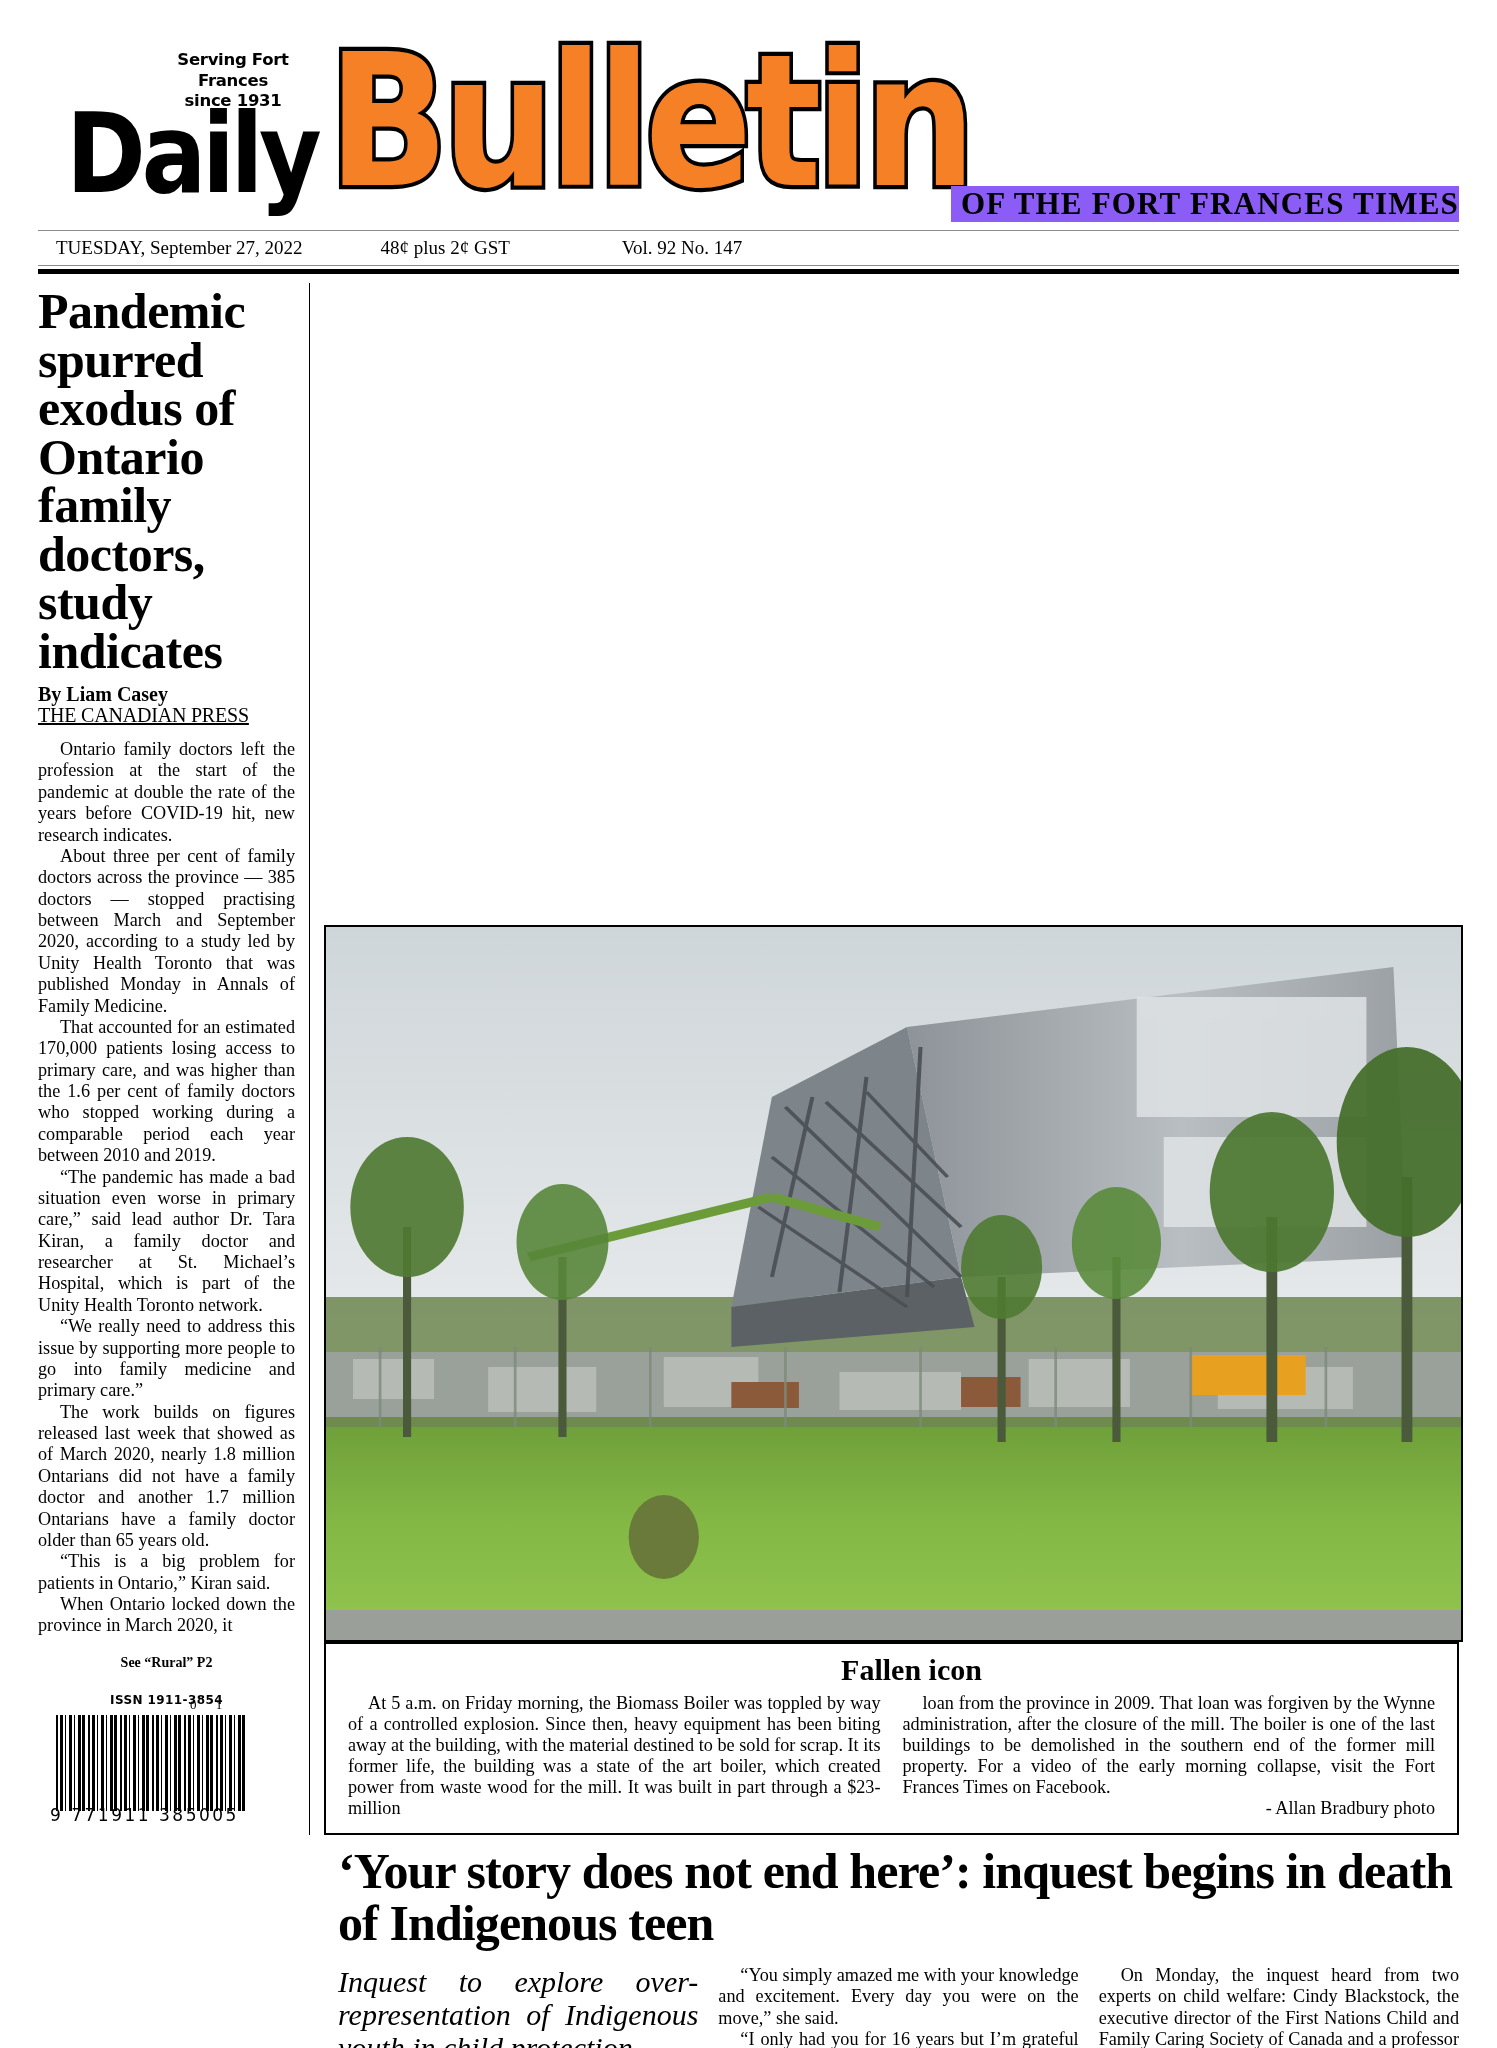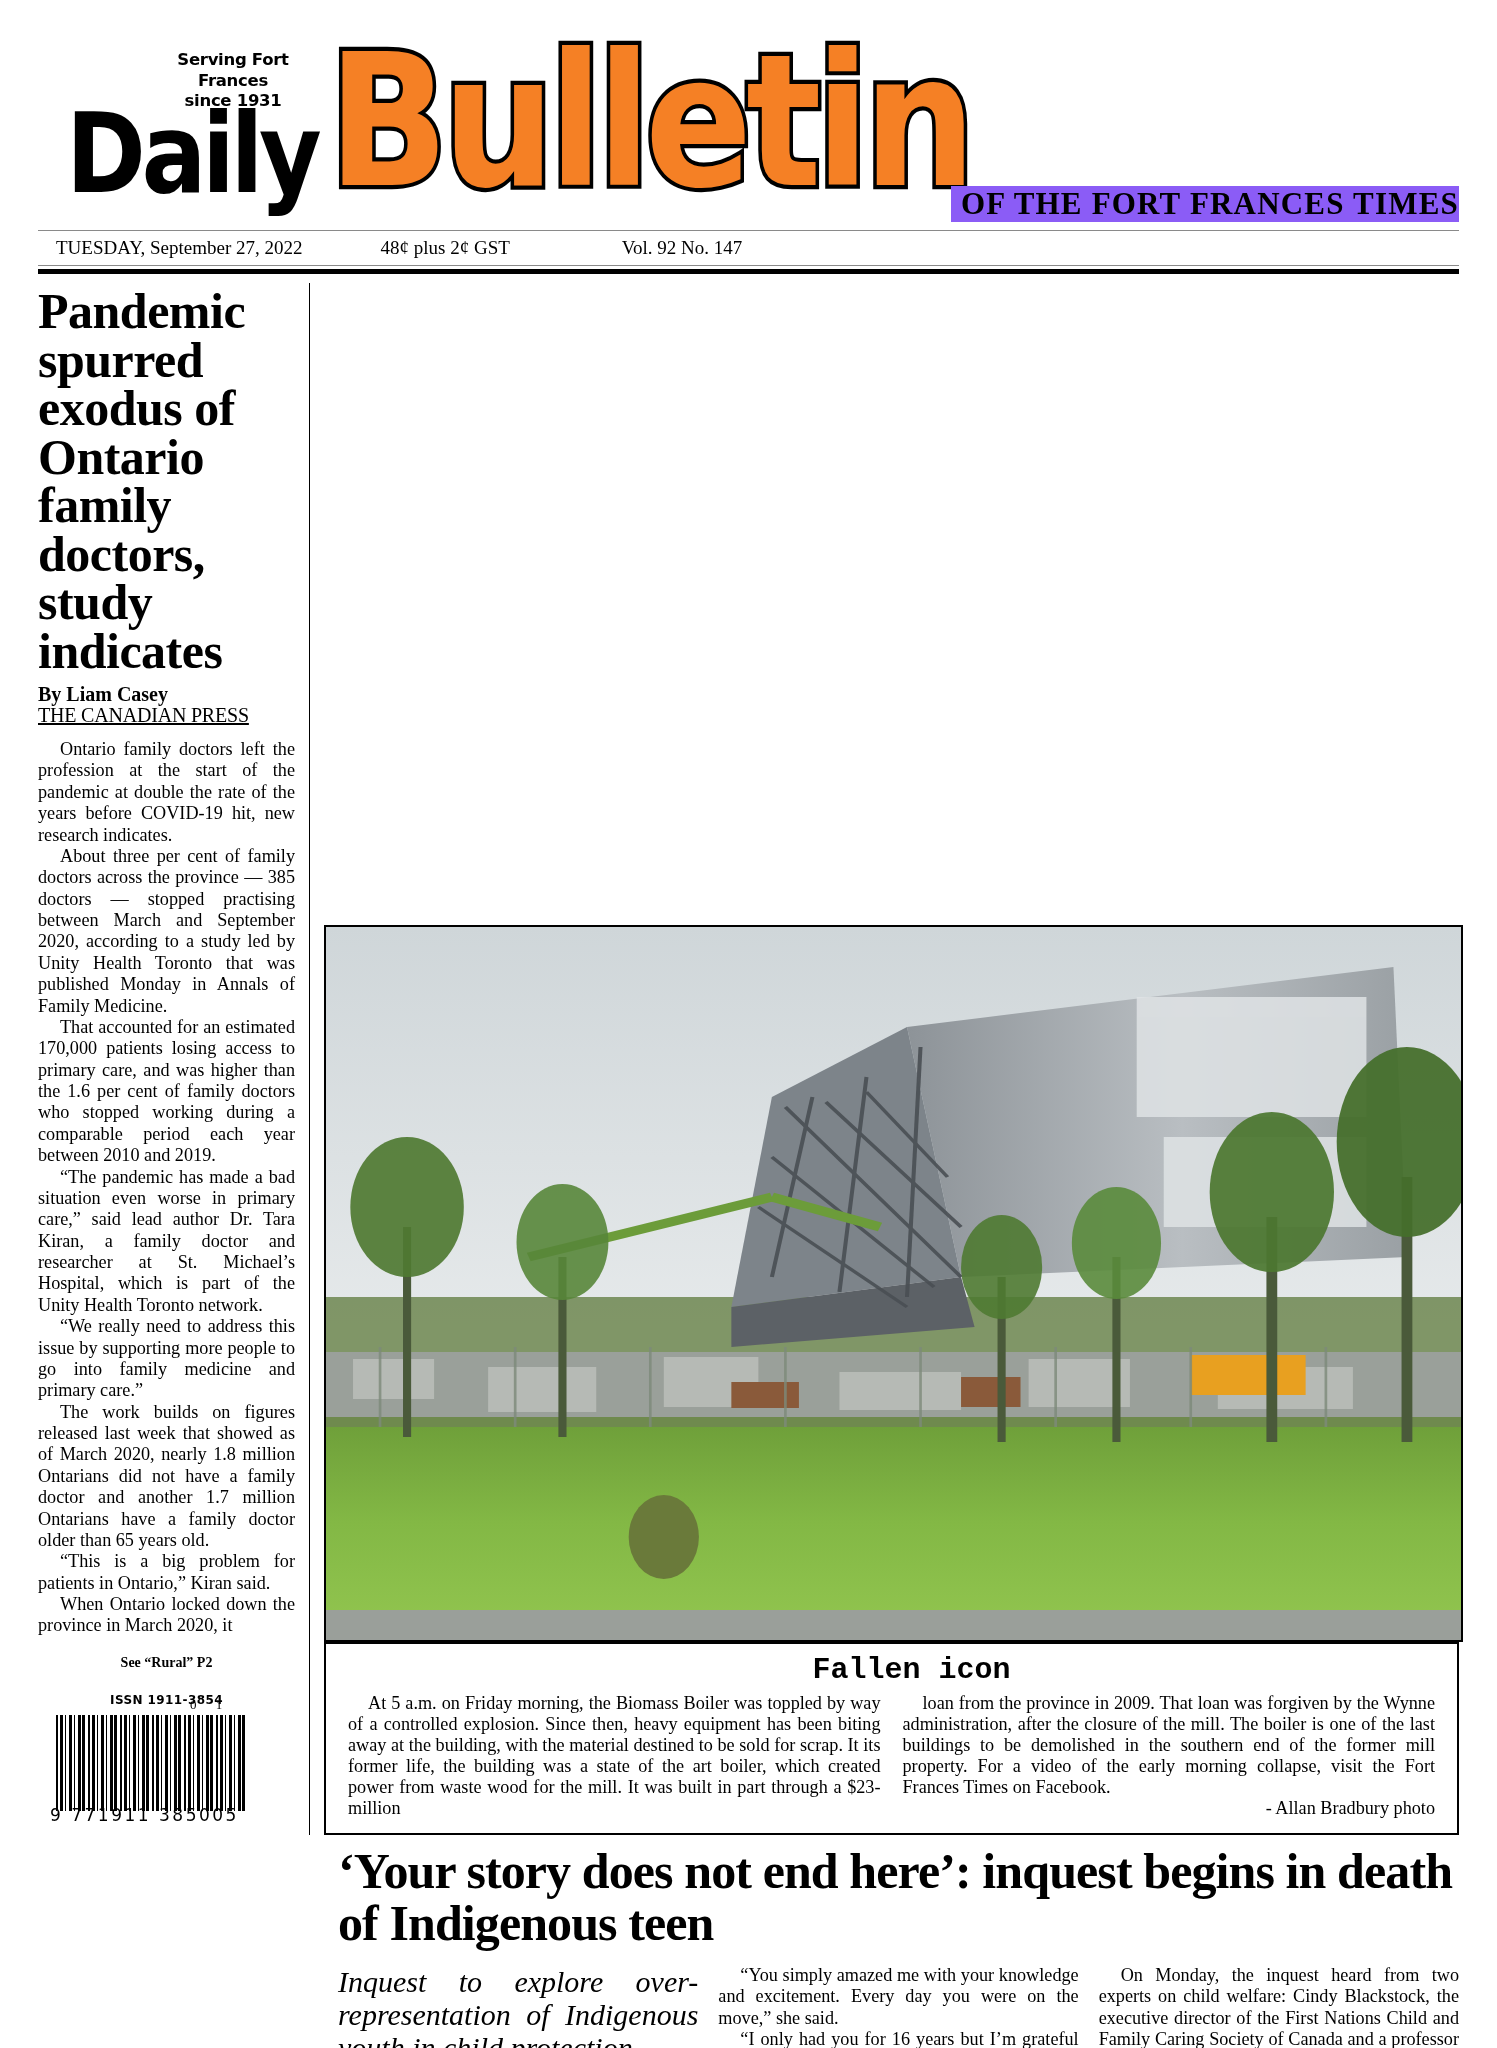--- a/index.html
+++ b/index.html
@@ -228,21 +228,21 @@
     overflow: hidden;
     background: #7aa23c;
   }
   .photo-svg { display: block; width: 100%; height: 100%; }
 
   .cap-head {
     text-align: center;
     font-weight: bold;
     font-size: 30px;
     margin: 9px 0 6px 0;
-    font-family: Liberation Mono, monospace;
+    font-family: Liberation Serif, serif;
     padding-left: 40px;
   }
   .cap-cols {
     display: flex;
     gap: 22px;
   }
   .cap-col {
     flex: 1 1 50%;
     font-size: 18.2px;
     line-height: 1.155;

